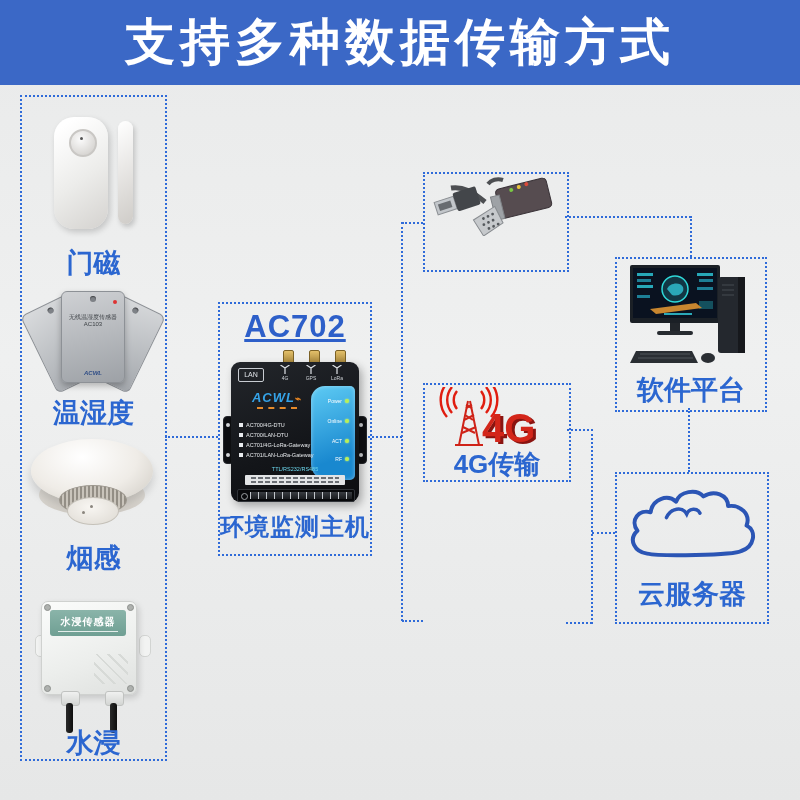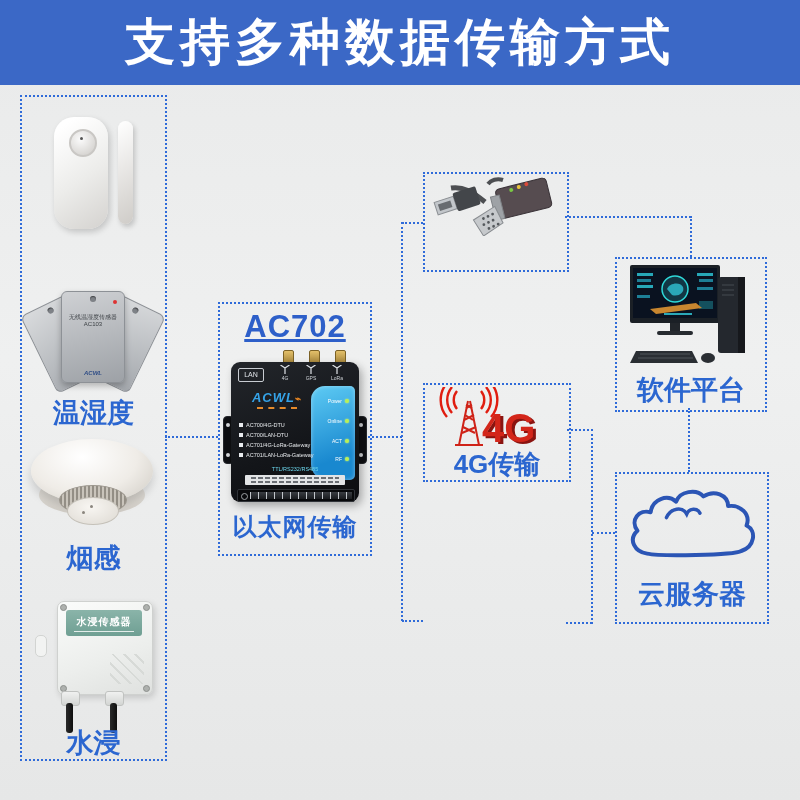--- a/index.html
+++ b/index.html
@@ -42,21 +42,21 @@
   .smoke-dome{position:absolute;left:2px;top:4px;width:122px;height:64px;border-radius:50%;
     background:radial-gradient(ellipse at 42% 28%,#ffffff,#efece7 55%,#d4d0c9 90%);box-shadow:0 6px 8px rgba(0,0,0,.15);}
   .smoke-rim{position:absolute;left:10px;top:40px;width:106px;height:40px;border-radius:50%;
     background:linear-gradient(180deg,#e8e5e0,#cfcbc4);}
   .smoke-mesh{position:absolute;left:30px;top:50px;width:66px;height:28px;border-radius:50%;border:1px solid #9b968d;
     background:repeating-linear-gradient(90deg,#938e85 0 2px,#c9c4bb 2px 4px);}
   .smoke-inner{position:absolute;left:38px;top:62px;width:50px;height:26px;border-radius:50%;
     background:radial-gradient(ellipse at 45% 35%,#f8f6f2,#ddd9d2);border:1px solid #c5c1b9;}
   .smoke-pip{position:absolute;width:3px;height:3px;border-radius:50%;background:#8a867e;}
   
-  .wat-box{position:absolute;left:24px;top:6px;width:94px;height:92px;border-radius:7px;
+  .wat-box{position:absolute;left:8px;top:6px;width:94px;height:92px;border-radius:7px;
     background:linear-gradient(160deg,#fbfcfb,#eceeec 60%,#dfe1df);border:1px solid #cfd1cf;box-shadow:2px 3px 6px rgba(0,0,0,.15);}
   .wat-band{position:absolute;left:8px;top:8px;width:76px;height:26px;border-radius:3px;
     background:linear-gradient(180deg,#8ab4a9,#6f9f93);display:flex;flex-direction:column;align-items:center;justify-content:center;}
   .wat-band .bt{font-size:10px;font-weight:700;color:#fff;letter-spacing:1px;}
   .wat-band .bl{margin-top:2px;width:60px;height:1px;background:rgba(255,255,255,.8);}
   .wat-stripes{position:absolute;right:8px;bottom:10px;width:34px;height:30px;
     background:repeating-linear-gradient(45deg,transparent 0 6px,#d7dad7 6px 8px);}
   .scr{position:absolute;width:5px;height:5px;border-radius:50%;background:#aeb1ae;border:1px solid #8d908d;}
   .ear{position:absolute;width:10px;height:20px;border-radius:5px;background:#f2f3f2;border:1px solid #d2d4d2;}
   .gland{position:absolute;width:17px;height:13px;border-radius:3px;background:linear-gradient(180deg,#f0f1f0,#d3d5d3);border:1px solid #c0c2c0;}
@@ -117,20 +117,21 @@
   <div class="hline" style="left:592px;top:532px;width:23px;"></div>
 
   <div class="dbox" style="left:20px;top:95px;width:143px;height:662px;">
 
     <div class="g" style="left:22px;top:16px;width:100px;height:126px;">
       <div class="door-body"></div>
       <div class="door-btn"></div>
       <div class="door-dot"></div>
       <div class="door-bar"></div>
     </div>
+    <div class="lbl" style="top:148px;font-size:27px;">门磁</div>
 
     <div class="g" style="left:8px;top:188px;width:124px;height:104px;">
       <div class="card l">
           <span class="hole"></span>
         </div>
       <div class="card r">
           <span class="hole"></span>
         </div>
       <div class="card c">
         <span class="hole"></span>
@@ -260,21 +261,21 @@
             <i></i>
             <i></i>
           </div>
         <div class="term">
             <b></b>
             <i></i>
           </div>
       </div>
     </div>
 
-    <div class="lbl" style="top:207px;font-size:24px;letter-spacing:1px;">以太网传输</div>
+    <div class="lbl" style="top:207px;font-size:24px;letter-spacing:1px;">环境监测主机</div>
   </div>
 
   <div class="dbox" style="left:423px;top:172px;width:142px;height:96px;">
     <svg width="126" height="60" viewBox="0 0 126 60" style="position:absolute;left:8px;top:2px;">
       <path d="M52 26 C40 16 30 10 18 12" stroke="#4d4f52" stroke-width="5" fill="none"></path>
       <path d="M70 4 C64 2 58 4 55 8" stroke="#4d4f52" stroke-width="4" fill="none"></path>
       <g transform="rotate(-18 22 26)">
         <rect x="2" y="20" width="20" height="13" fill="#c2c6ca" stroke="#8b8f93"></rect>
         <rect x="5" y="23" width="13" height="7" fill="#686c70"></rect>
         <rect x="22" y="17" width="24" height="19" rx="2" fill="#43464a"></rect>

